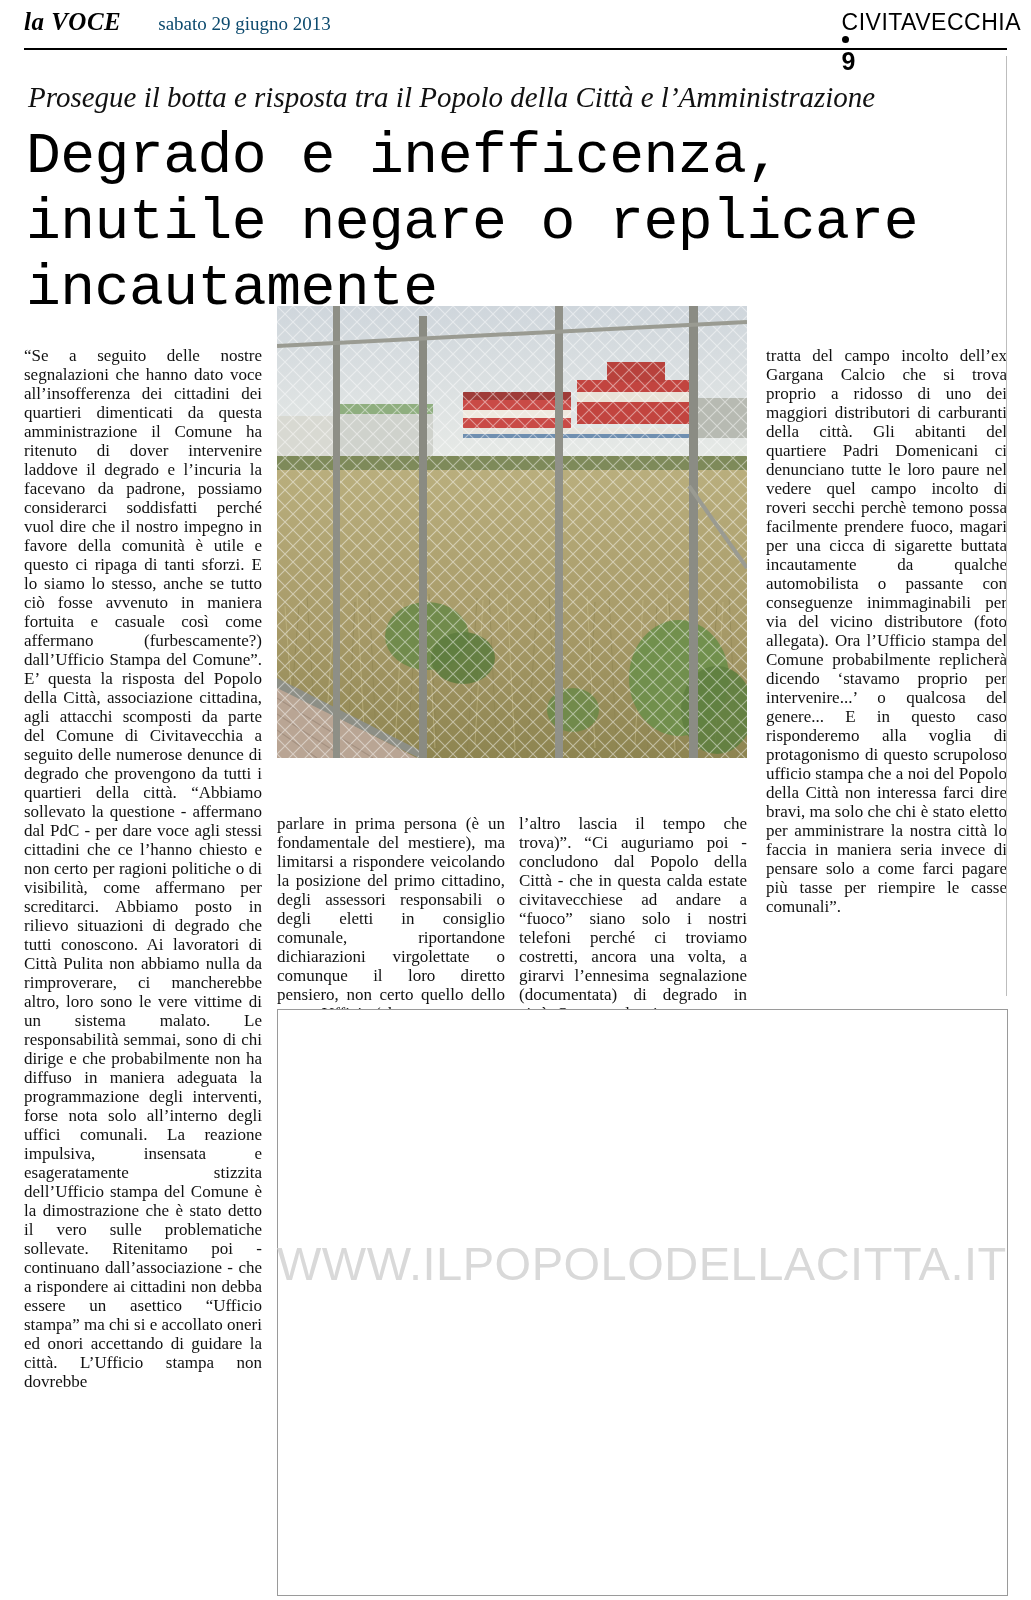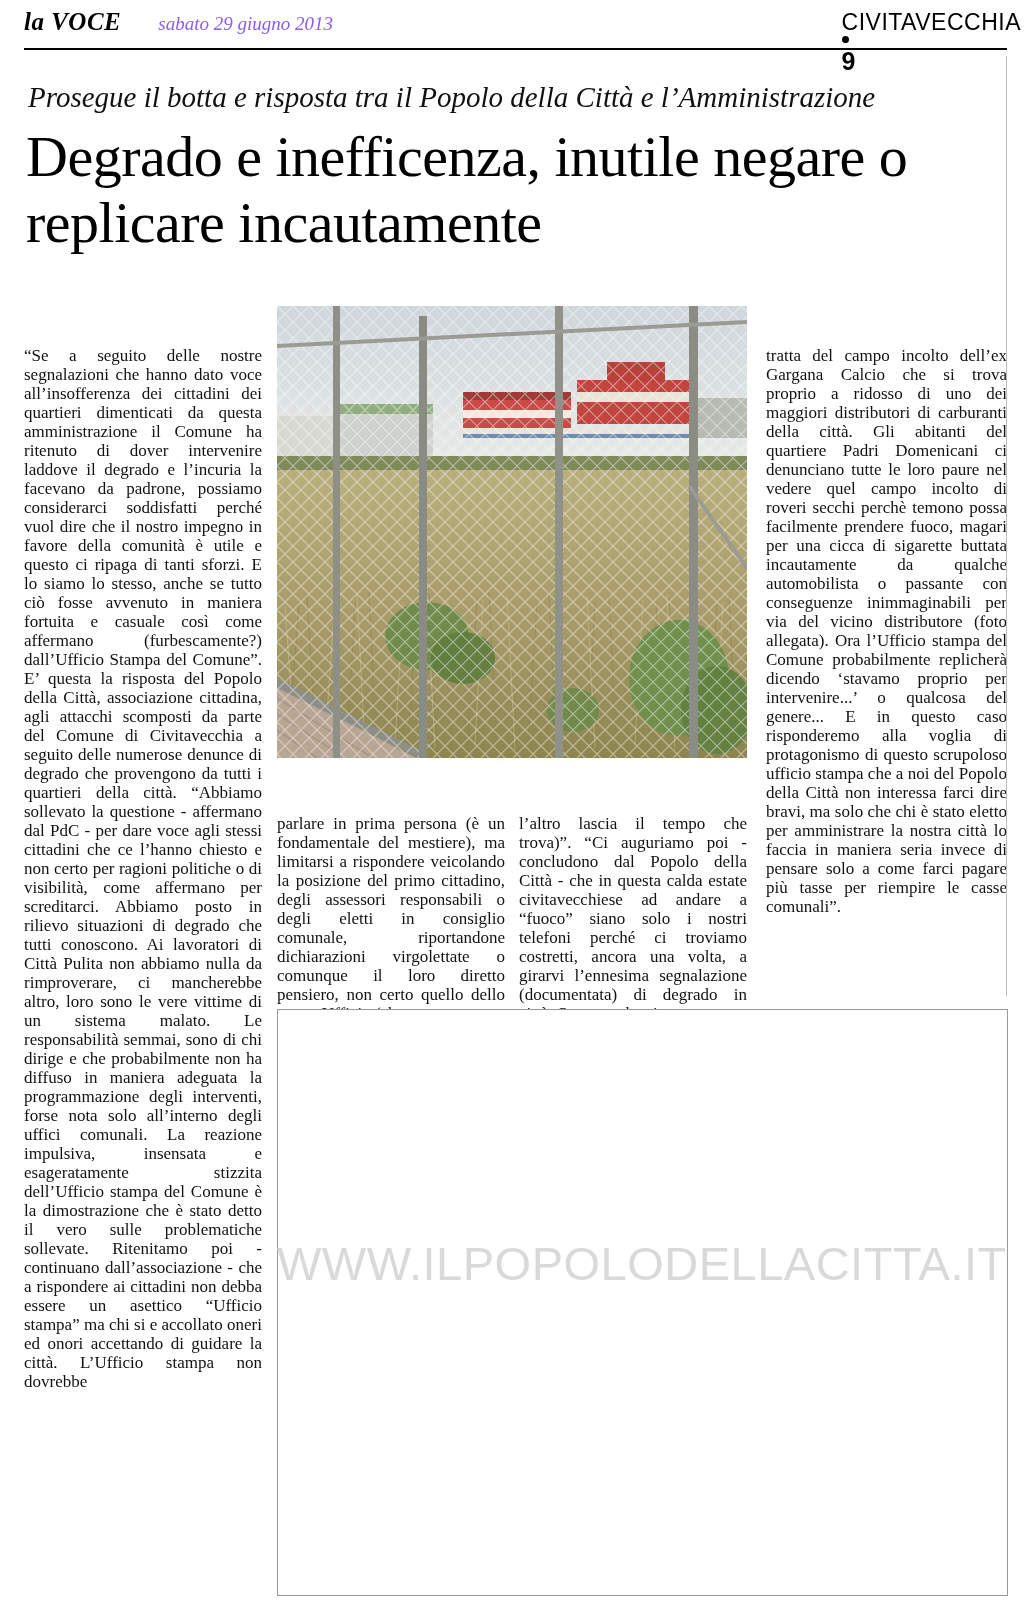--- a/index.html
+++ b/index.html
@@ -39,23 +39,22 @@
     font-family: "Liberation Serif", serif;
     font-style: italic;
     font-weight: bold;
     font-size: 25px;
     letter-spacing: 0.5px;
     color: #000;
     margin-right: 12px;
   }
   .masthead-date {
     font-family: "Liberation Serif", serif;
-    font-style: italic;
     font-size: 19px;
-    color: #8b5cf6;
+    color: #0c4a6e;
   }
   .masthead-right {
     margin-left: auto;
     display: flex;
     align-items: baseline;
     flex-direction: column;
   }
   .masthead-section {
     font-family: "Liberation Sans", sans-serif;
     font-size: 23px;
@@ -95,21 +94,21 @@
     font-style: italic;
     font-size: 29px;
     line-height: 34px;
     color: #111;
   }
   .headline {
     position: absolute;
     left: 26px;
     top: 124px;
     width: 978px;
-    font-family: Liberation Serif, serif;
+    font-family: Liberation Mono, monospace;
     font-size: 58px;
     line-height: 66px;
     letter-spacing: -0.5px;
     color: #000;
   }
 
   
   .col {
     position: absolute;
     font-family: "Liberation Serif", serif;

